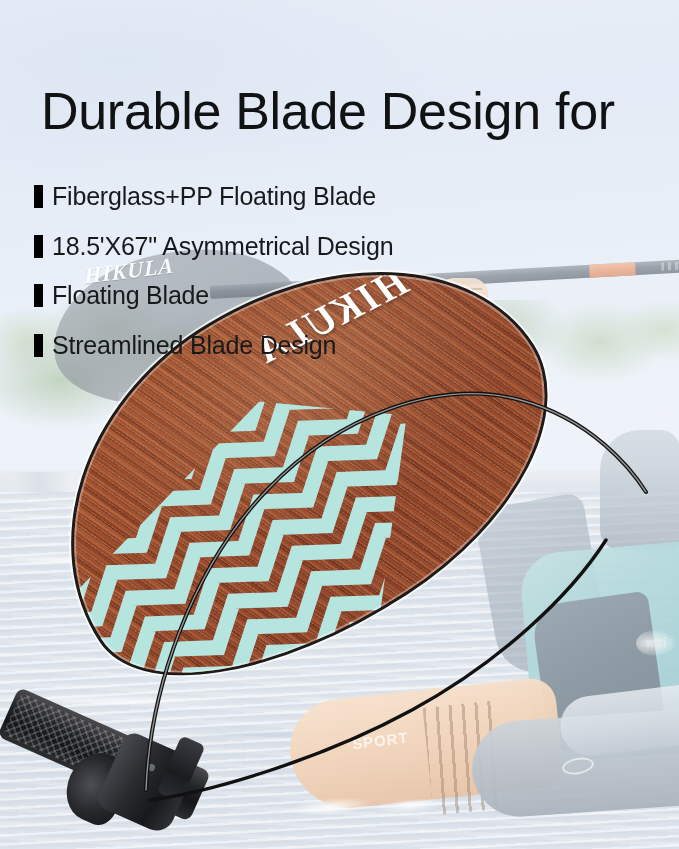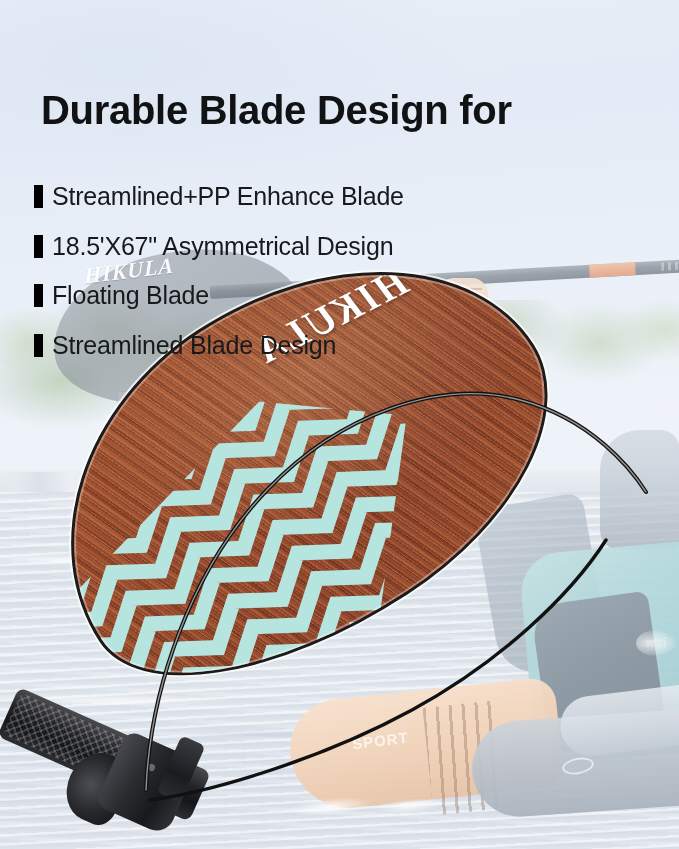--- a/index.html
+++ b/index.html
@@ -370,23 +370,23 @@
 
   
   .trace{position:absolute;left:0;top:0;width:679px;height:849px;pointer-events:none;}
 
   
   .copy{
     position:absolute;left:0;top:0;width:679px;
     padding:0;
   }
   .headline{
-    position:absolute;left:41px;top:62px;width:600px;
-    font-size:40px;line-height:1.08;
-    font-weight:700;
+    position:absolute;left:41px;top:48px;width:600px;
+    font-size:52px;line-height:1.08;
+    font-weight:400;
     color:#111214;
     letter-spacing:-.3px;
   }
   .bullets{
     position:absolute;left:34px;top:183px;width:620px;
     margin:0;padding:0;list-style:none;
   }
   .bullets li{
     display:flex;align-items:center;
     margin:0 0 22px 0;
@@ -517,21 +517,21 @@
 
   <div class="copy">
 
     <h1 class="headline">
       <span>Durable Blade Design for</span><br>
     </h1>
 
     <ul class="bullets">
       <li>
         <span class="bullet-mark"></span>
-        <span>Streamlined+PP Enhance Blade</span>
+        <span>Fiberglass+PP Floating Blade</span>
       </li>
       <li>
         <span class="bullet-mark"></span>
         <span>18.5'X67" Asymmetrical Design</span>
       </li>
       <li>
         <span class="bullet-mark"></span>
         <span>Floating Blade</span>
       </li>
       <li>

